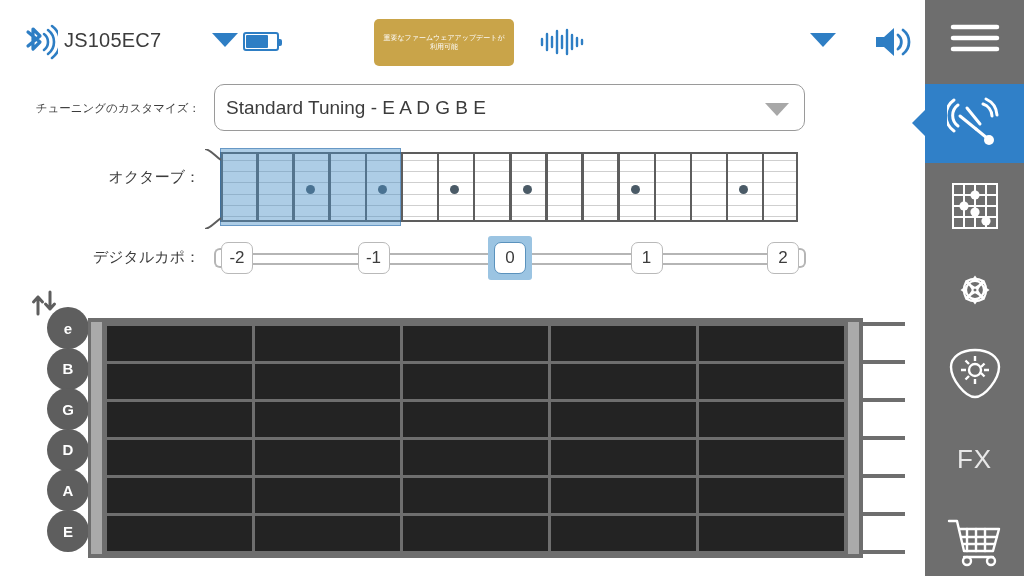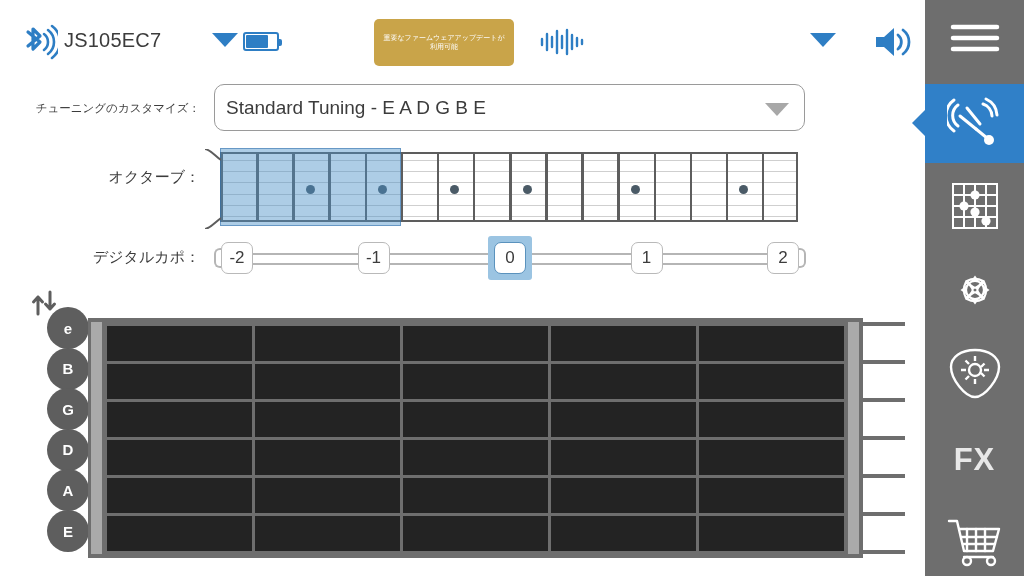--- a/index.html
+++ b/index.html
@@ -58,21 +58,21 @@
     position:absolute; left:0; width:99px; height:79px;
     display:flex; align-items:center; justify-content:center;
   }
   .sb-item.active { background:#3080c8; }
   .sb-item .ptr {
     position:absolute; left:-13px; top:26px;
     width:0;height:0;
     border-top:13px solid transparent; border-bottom:13px solid transparent;
     border-right:13px solid #3080c8;
   }
-  .sb-fx-label { color:#e8e8e8; font-size:31px; letter-spacing:1px; font-weight:700;text-align:center; }
+  .sb-fx-label { color:#e8e8e8; font-size:26px; letter-spacing:1px; font-weight:400;text-align:center; }
 
   
   .lbl {
     position:absolute; color:#3c3c3c; text-align:right;
     font-family:"DejaVu Sans","Liberation Sans",sans-serif;
   }
   #lbl-tuning { left:0px; top:101px; width:200px; font-size:11.5px; }
   #tuning-select {
     position:absolute; left:214px; top:84px; width:591px; height:47px;
     border:1px solid #9a9a9a; border-radius:10px; background:#fff;

